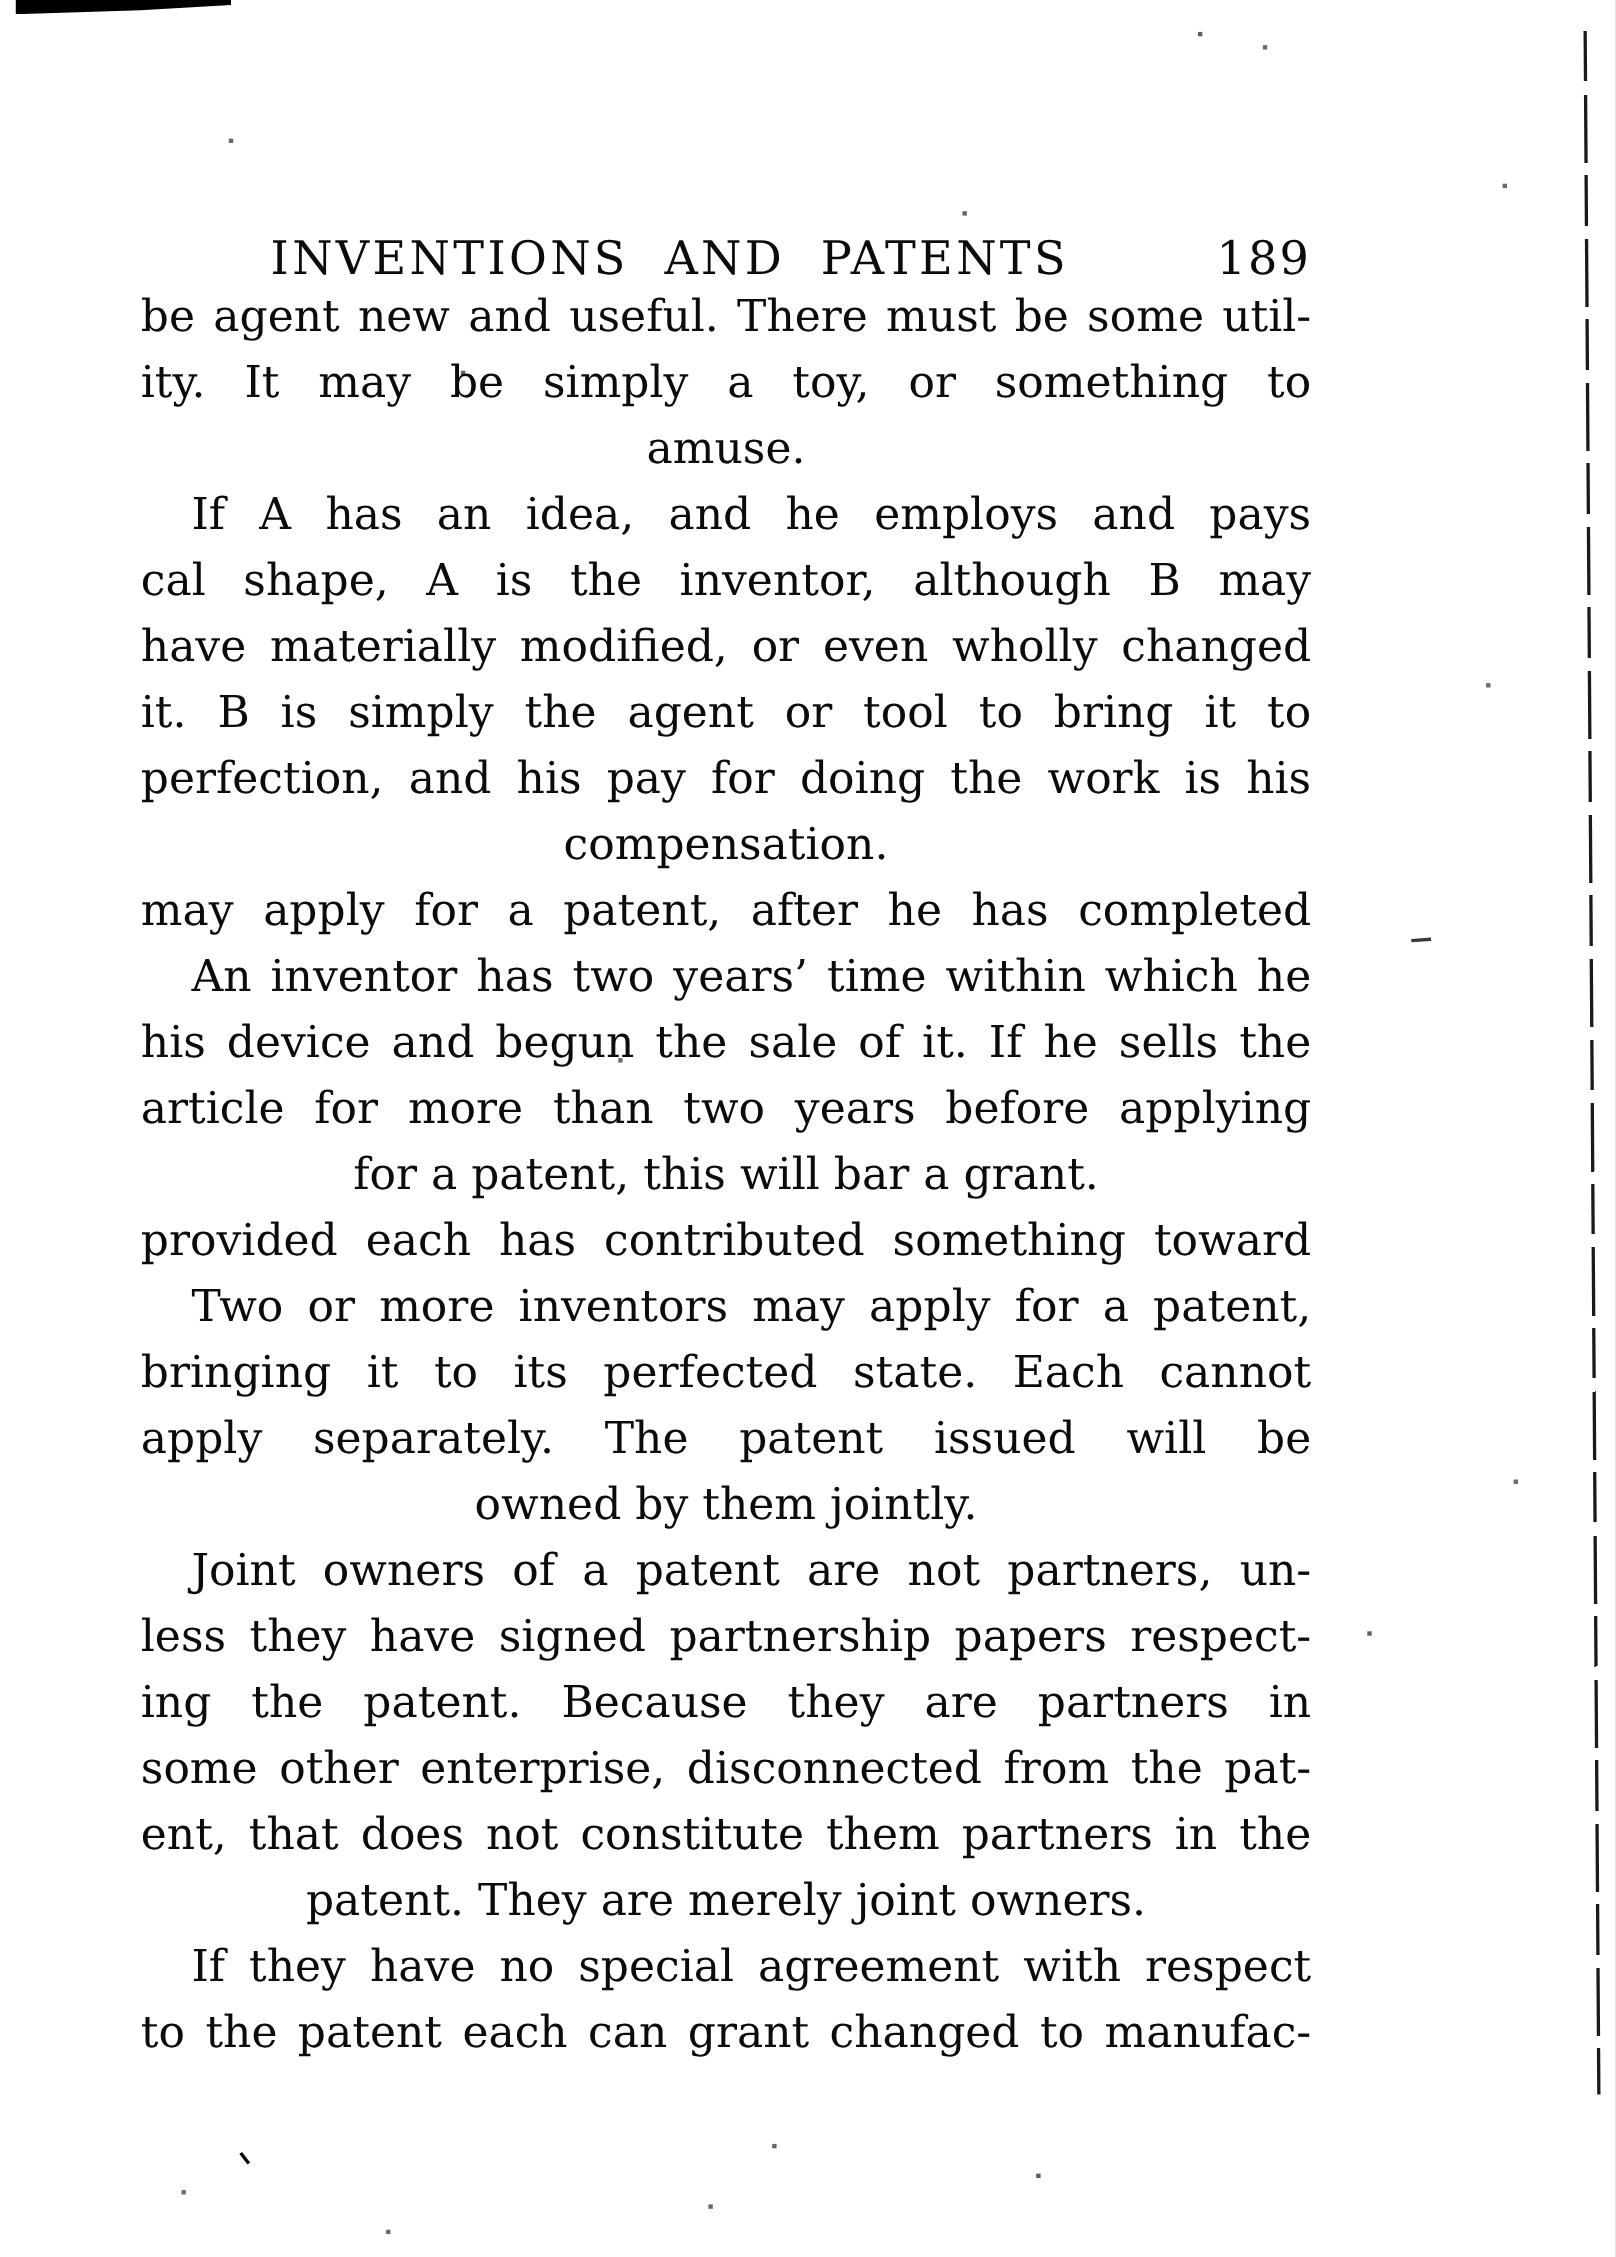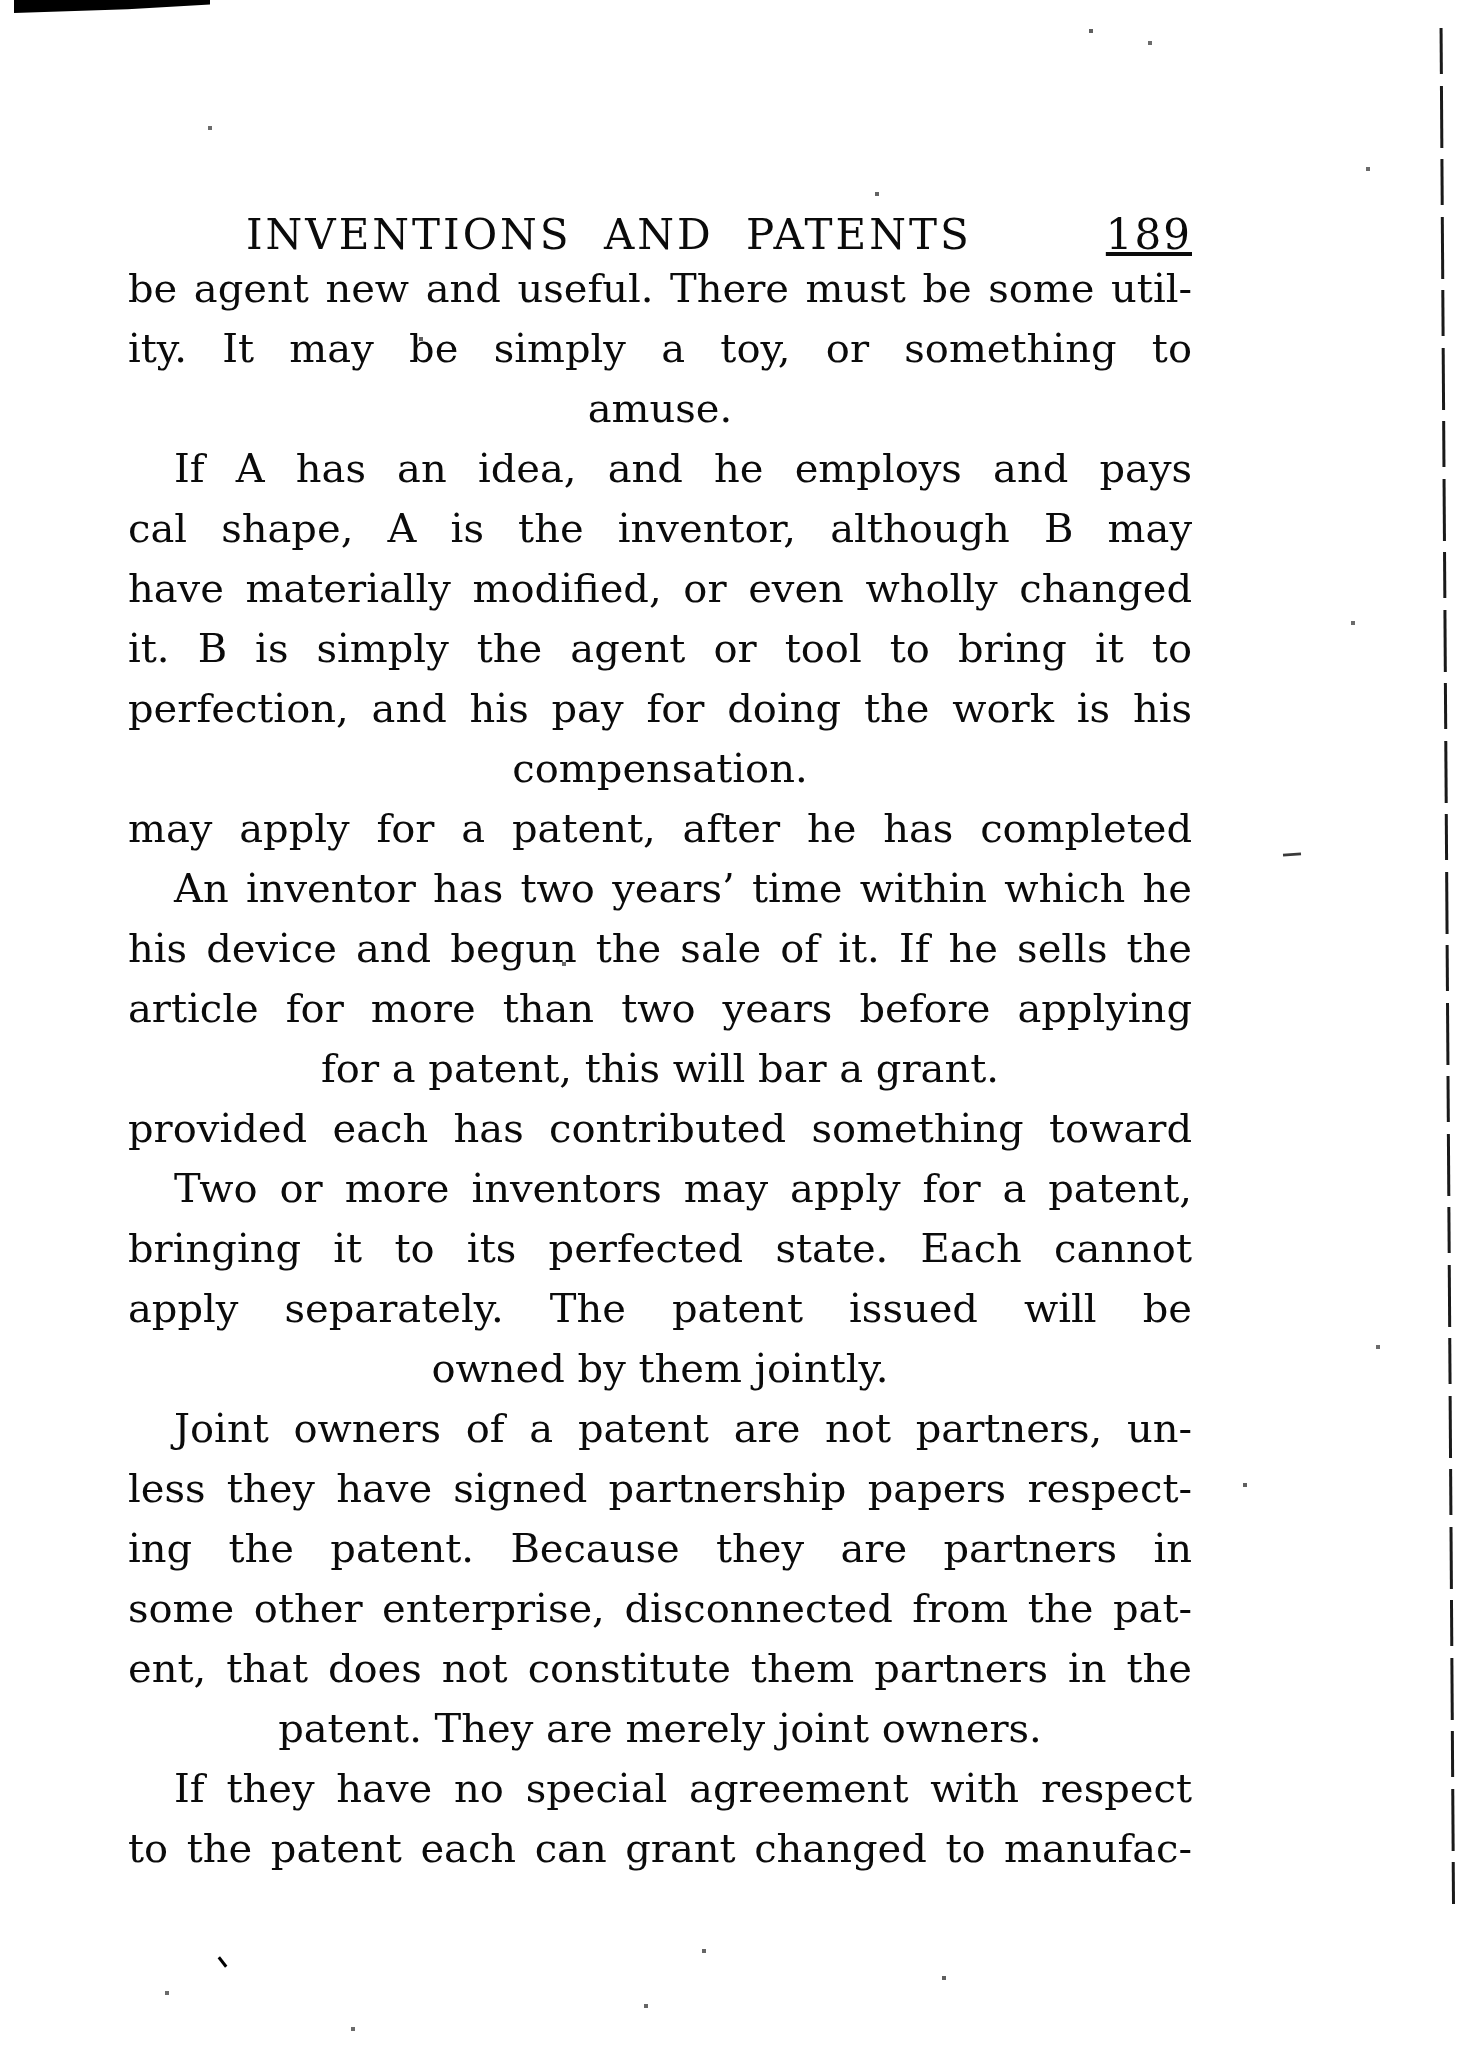--- a/index.html
+++ b/index.html
@@ -27,21 +27,20 @@
   }
   #header .title {
     margin-left: 118px;
     letter-spacing: 3px;
     word-spacing: 16px;
     white-space: nowrap;
   }
   #header .pageno {
     margin-left: auto;
     letter-spacing: 2px;
-    text-decoration: underline;
   }
 
   
   #text-body {
     position: absolute;
     left: 128px;
     top: 258px;
     width: 1064px;
     font-size: 40px;
     line-height: 60px;

